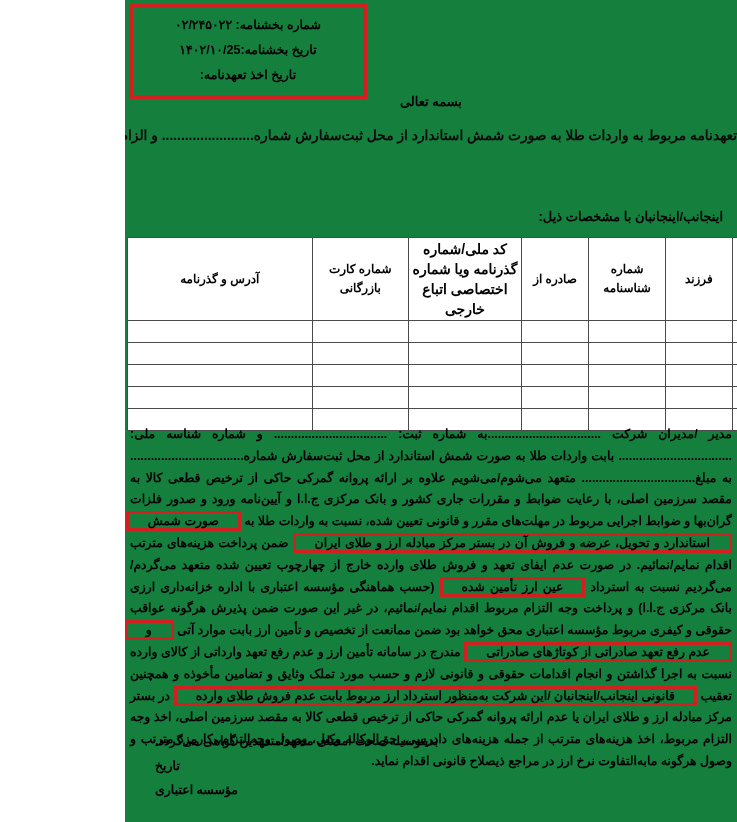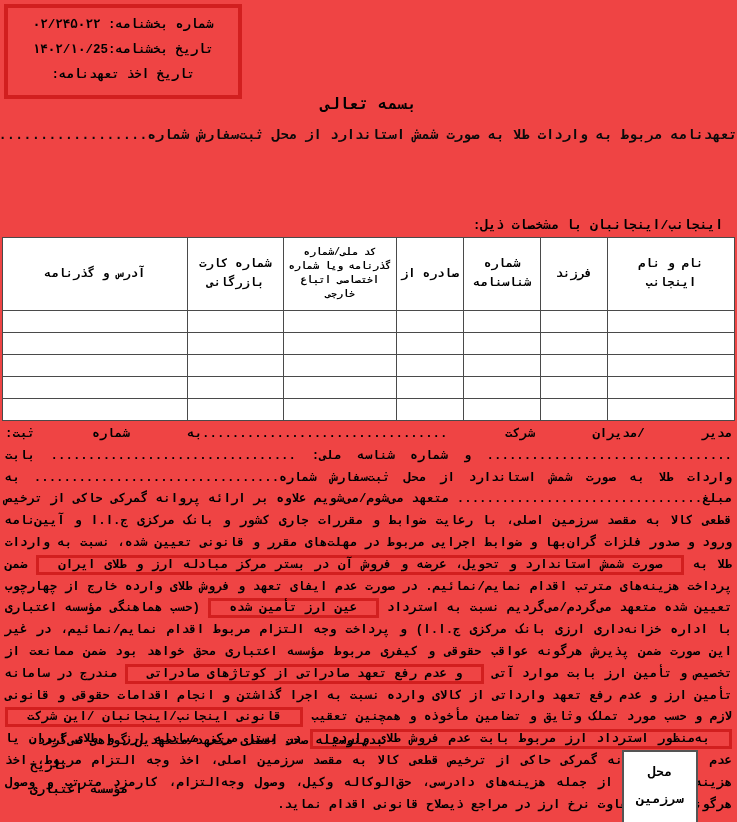--- a/index.html
+++ b/index.html
@@ -1,41 +1,41 @@
 <!DOCTYPE html>
 <html lang="fa" dir="rtl" style="--red: #d21f1f;"><head>
 <meta charset="utf-8">
 <style>
   html,body{margin:0;padding:0;background:#ffffff;}
   .page{
-    position:relative;width:737px;height:822px;background:#ef4444;overflow:hidden;
-    font-family:Liberation Mono, monospace;color:#000;direction:rtl;
+    position:relative;width:612px;height:822px;background:#15803d;overflow:hidden;
+    font-family:Liberation Sans, sans-serif;color:#000;direction:rtl;
   }
   
   .ref-box{
     position:absolute;top:4px;left:4px;width:222px;
     border:4px solid var(--red,#d21f1f);
     padding:5px 4px 7px;text-align:center;
     font-weight:bold;font-size:12.5px;line-height:25px;
   }
   
   .bismillah{position:absolute;top:94px;left:0;width:100%;text-align:center;
-    font-size:16px;font-weight:bold;}
+    font-size:13px;font-weight:bold;}
   .doc-title{position:absolute;top:121px;left:0;width:100%;text-align:center;
     font-weight:bold;font-size:13.8px;line-height:30px;color:#0a0a0a;}
   .doc-title .t1{white-space:nowrap;}
   
-  .intro{position:absolute;top:217px;right:14px;font-weight:bold;font-size:13px;}
+  .intro{position:absolute;top:209px;right:14px;font-weight:bold;font-size:13px;}
   
   .id-table{position:absolute;top:237px;left:2px;width:733px;
     border-collapse:collapse;font-size:12px;font-weight:bold;direction:rtl;}
   .id-table th,.id-table td{border:1.4px solid #4a4a4a;padding:1px 3px;
     text-align:center;vertical-align:middle;background:#fff;}
   .id-table thead th{height:70px;line-height:19px;}
-  .id-table th.small{font-size:10px;line-height:14px;}
+  .id-table th.small{font-size:14px;line-height:20px;}
   .id-table td{height:19px;}
   
   .body-text{position:absolute;top:424px;right:5px;left:5px;
     text-align:justify;font-size:12.4px;font-weight:bold;line-height:21.8px;}
   .hl{border:3px solid var(--red,#d21f1f);padding:0 19px;
     box-decoration-break:clone;-webkit-box-decoration-break:clone;}
   
   .sign-block{position:absolute;left:30px;top:729px;text-align:left;
     font-weight:bold;font-size:12.5px;line-height:24.5px;direction:rtl;}
   

